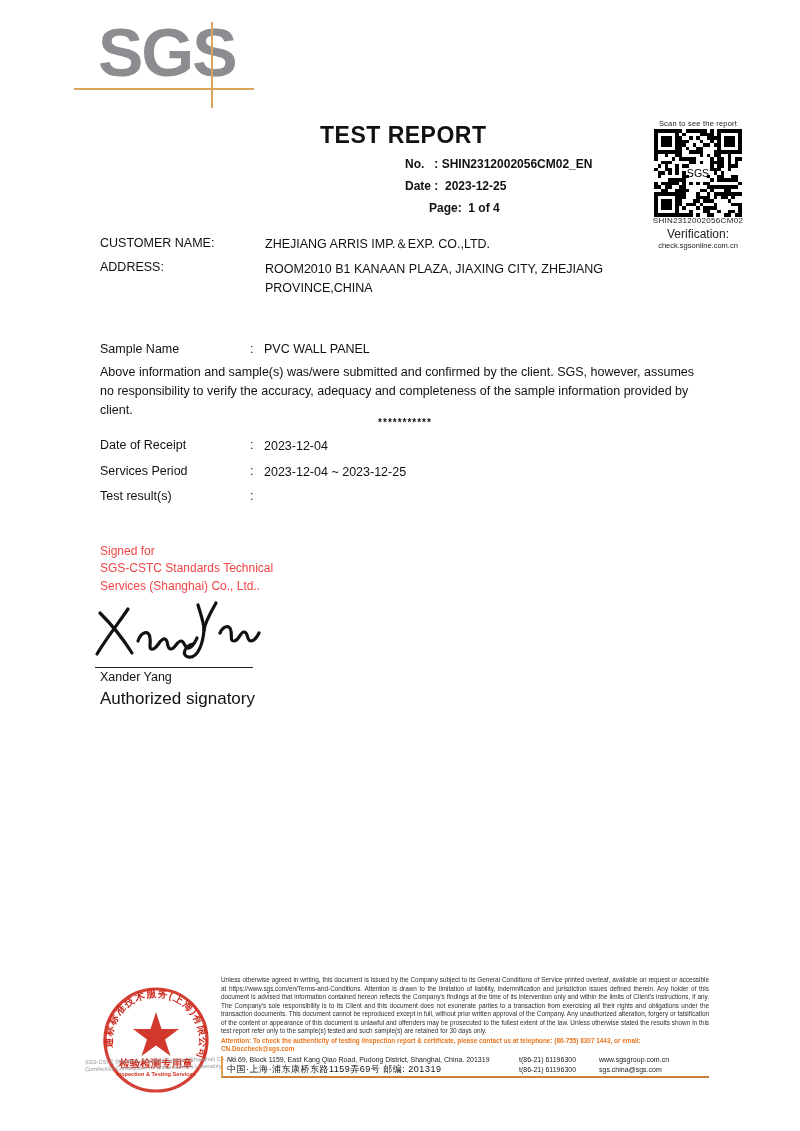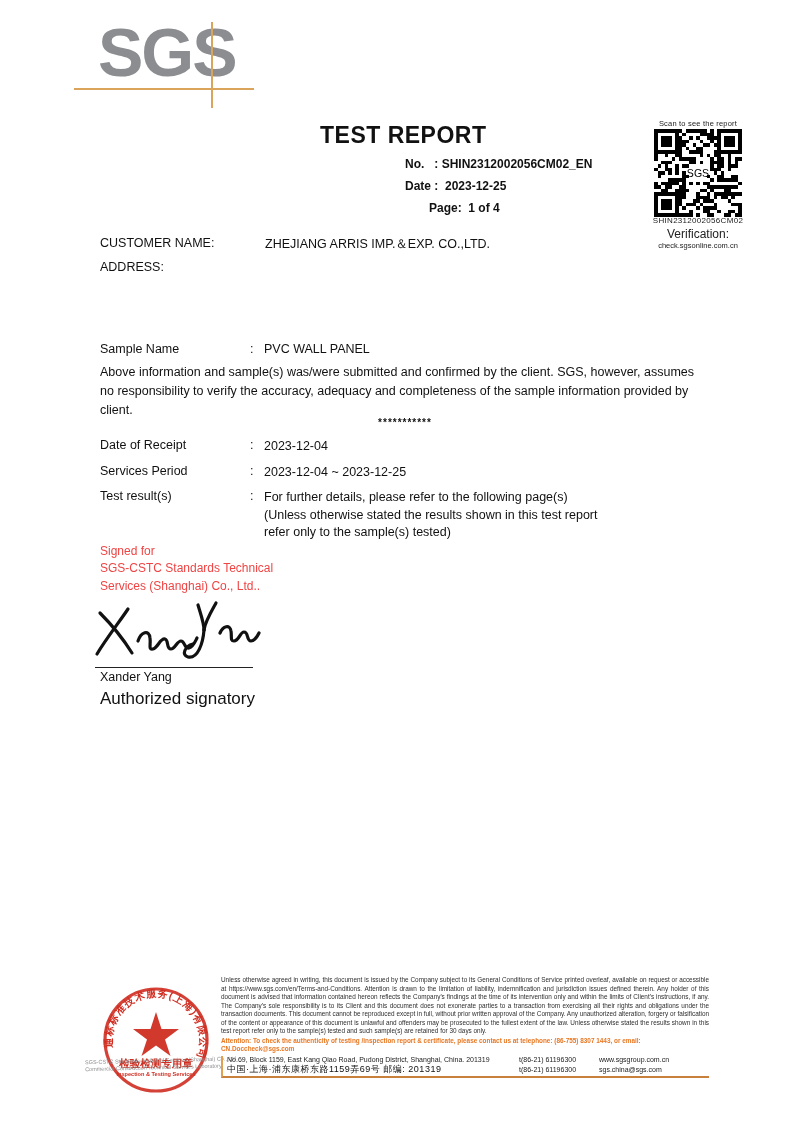--- a/index.html
+++ b/index.html
@@ -316,20 +316,21 @@
     <div class="qr-url">check.sgsonline.com.cn</div>
   </div>
 
   <div class="fieldblock cust" style="top:236px;">
     <div class="frow">
       <div class="flabel">CUSTOMER NAME:</div>
       <div class="fvalue">ZHEJIANG ARRIS IMP.＆EXP. CO.,LTD.</div>
     </div>
     <div class="frow">
       <div class="flabel">ADDRESS:</div>
+      <div class="fvalue addr-val">ROOM2010 B1 KANAAN PLAZA, JIAXING CITY, ZHEJIANG PROVINCE,CHINA</div>
     </div>
   </div>
 
   <div class="fieldblock" style="top:342px;">
     <div class="frow">
       <div class="flabel">Sample Name</div>
       <div class="fcolon">:</div>
       <div class="fvalue">PVC WALL PANEL</div>
     </div>
   </div>
@@ -343,23 +344,20 @@
       <div class="fvalue">2023-12-04</div>
     </div>
     <div class="frow">
       <div class="flabel">Services Period</div>
       <div class="fcolon">:</div>
       <div class="fvalue">2023-12-04 ~ 2023-12-25</div>
     </div>
     <div class="frow">
       <div class="flabel">Test result(s)</div>
       <div class="fcolon">:</div>
-      <div class="fvalue">For further details, please refer to the following page(s)
-(Unless otherwise stated the results shown in this test report
-refer only to the sample(s) tested)</div>
     </div>
   </div>
 
   <div class="signed">
     <div>Signed for</div>
     <div>SGS-CSTC Standards Technical</div>
     <div>Services (Shanghai) Co., Ltd..</div>
   </div>
 
   <svg class="signature" width="175" height="72" viewBox="0 0 175 72">

